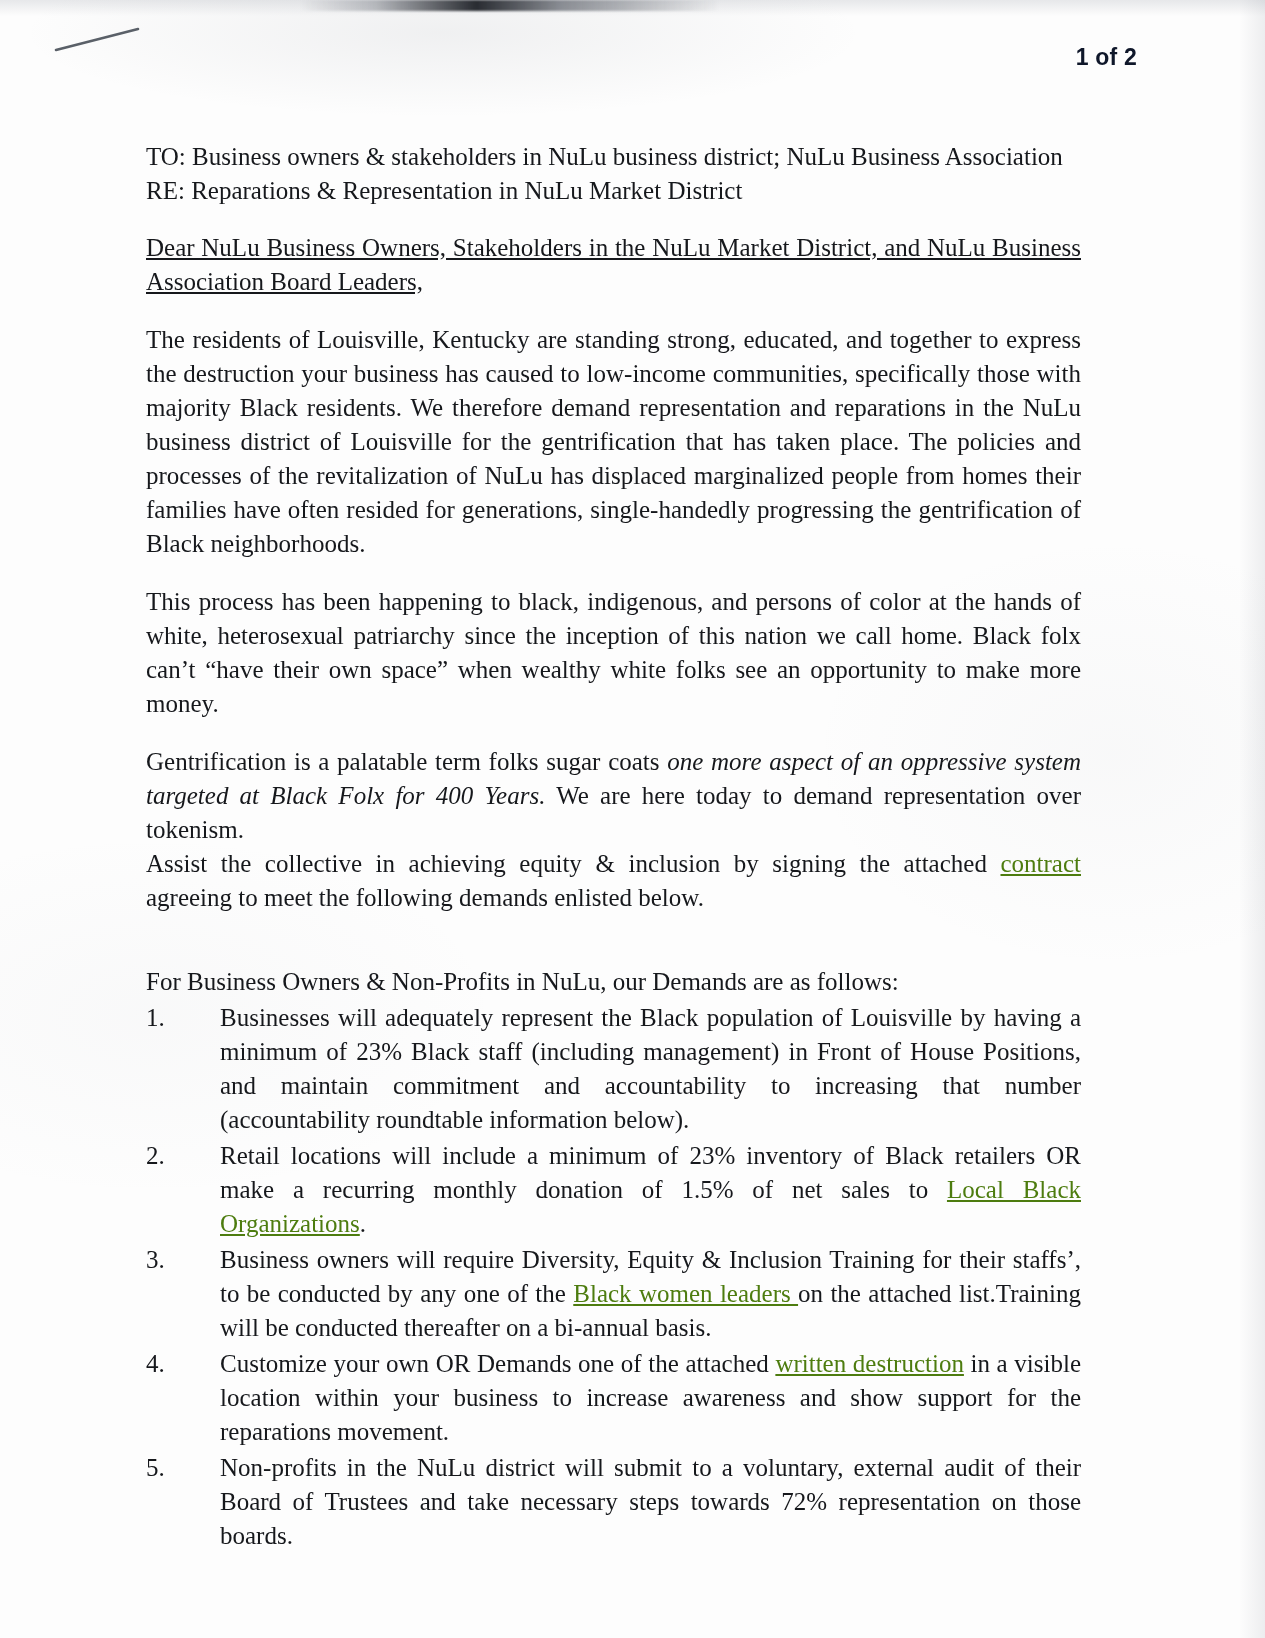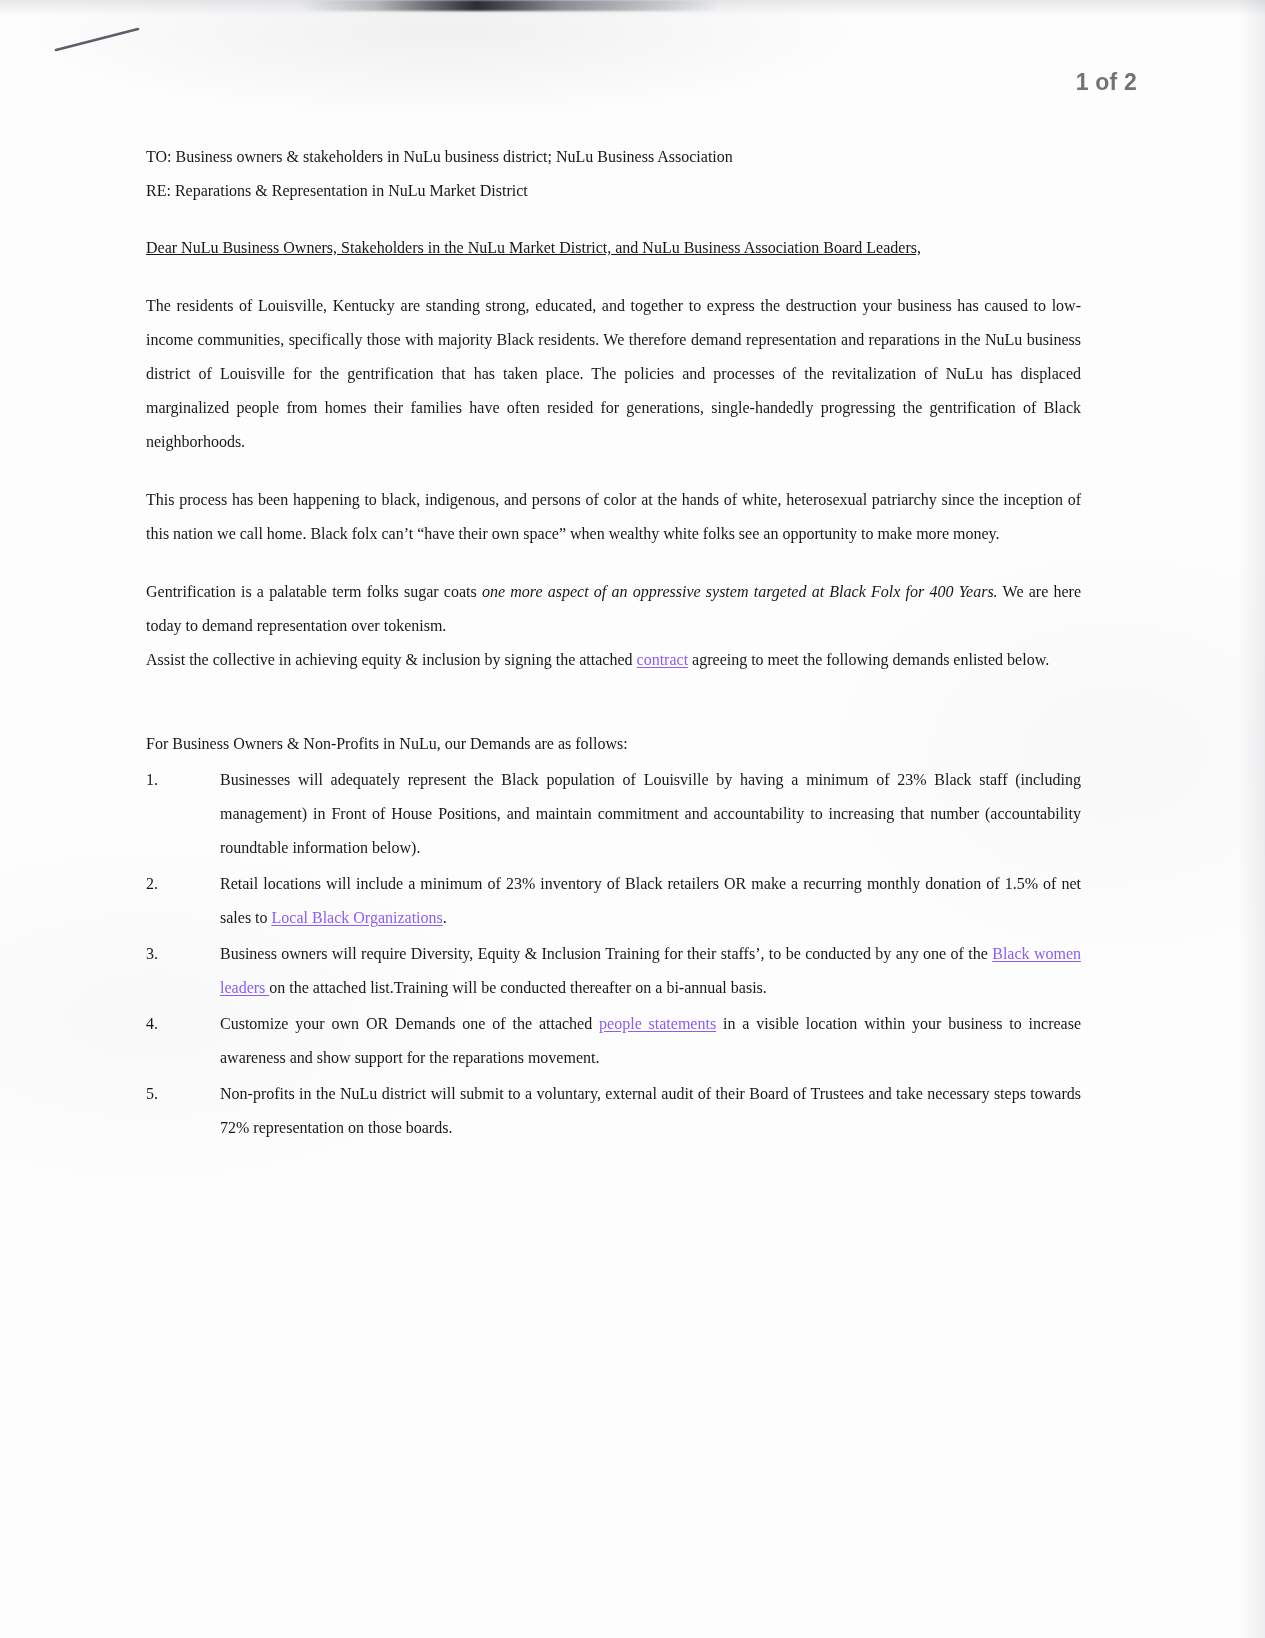--- a/index.html
+++ b/index.html
@@ -61,35 +61,35 @@
     position: absolute;
     right: 0; top: 0; bottom: 0;
     width: 26px;
     background: linear-gradient(to left, rgba(150,155,165,0.16), rgba(255,255,255,0));
     pointer-events: none;
   }
   
   .page-number {
     position: absolute;
     right: 128px;
-    top: 69px;
+    top: 44px;
     font-family: "Liberation Sans", "DejaVu Sans", sans-serif;
     font-size: 23px;
     font-weight: 700;
-    color: #737373;
+    color: #0f172a;
     letter-spacing: 0.2px;
     text-align: center;
   }
   .content {
     position: absolute;
     left: 146px;
     top: 140px;
     width: 935px;
     color: #16181c;
-    font-size: 16px;
+    font-size: 25px;
     line-height: 34px;
   }
   .addr-line {
     white-space: nowrap;
   }
   .salutation {
     margin-top: 23px;
     text-align: justify;
     text-decoration: underline;
   }
@@ -98,21 +98,21 @@
     text-align: justify;
   }
   .para-tight {
     margin-top: 0px;
     text-align: justify;
   }
   .italic {
     font-style: italic;
   }
   .link {
-    color: #8b5cf6;
+    color: #4d7c0f;
     text-decoration: underline;
     text-underline-offset: 2px;
   }
   .list-intro {
     margin-top: 50px;
   }
   ol.demands {
     list-style: none;
     margin: 0;
     padding: 0;
@@ -172,21 +172,21 @@
 
       <li>
         <span class="num">2.</span><span>Retail locations will include a minimum of 23% inventory of Black retailers OR make a recurring monthly donation of 1.5% of net sales to </span><a class="link" href="#">Local Black Organizations</a><span>.</span>
       </li>
 
       <li>
         <span class="num">3.</span><span>Business owners will require Diversity, Equity &amp; Inclusion Training for their staffs’, to be conducted by any one of the </span><a class="link" href="#">Black women leaders </a><span>on the attached list.Training will be conducted thereafter on a bi-annual basis.</span>
       </li>
 
       <li>
-        <span class="num">4.</span><span>Customize your own OR Demands one of the attached </span><a class="link" href="#">people statements</a><span> in a visible location within your business to increase awareness and show support for the reparations movement.</span>
+        <span class="num">4.</span><span>Customize your own OR Demands one of the attached </span><a class="link" href="#">written destruction</a><span> in a visible location within your business to increase awareness and show support for the reparations movement.</span>
       </li>
 
       <li>
         <span class="num">5.</span><span>Non-profits in the NuLu district will submit to a voluntary, external audit of their Board of Trustees and take necessary steps towards 72% representation on those boards.</span>
       </li>
 
     </ol>
 
   </div>
 </div>

